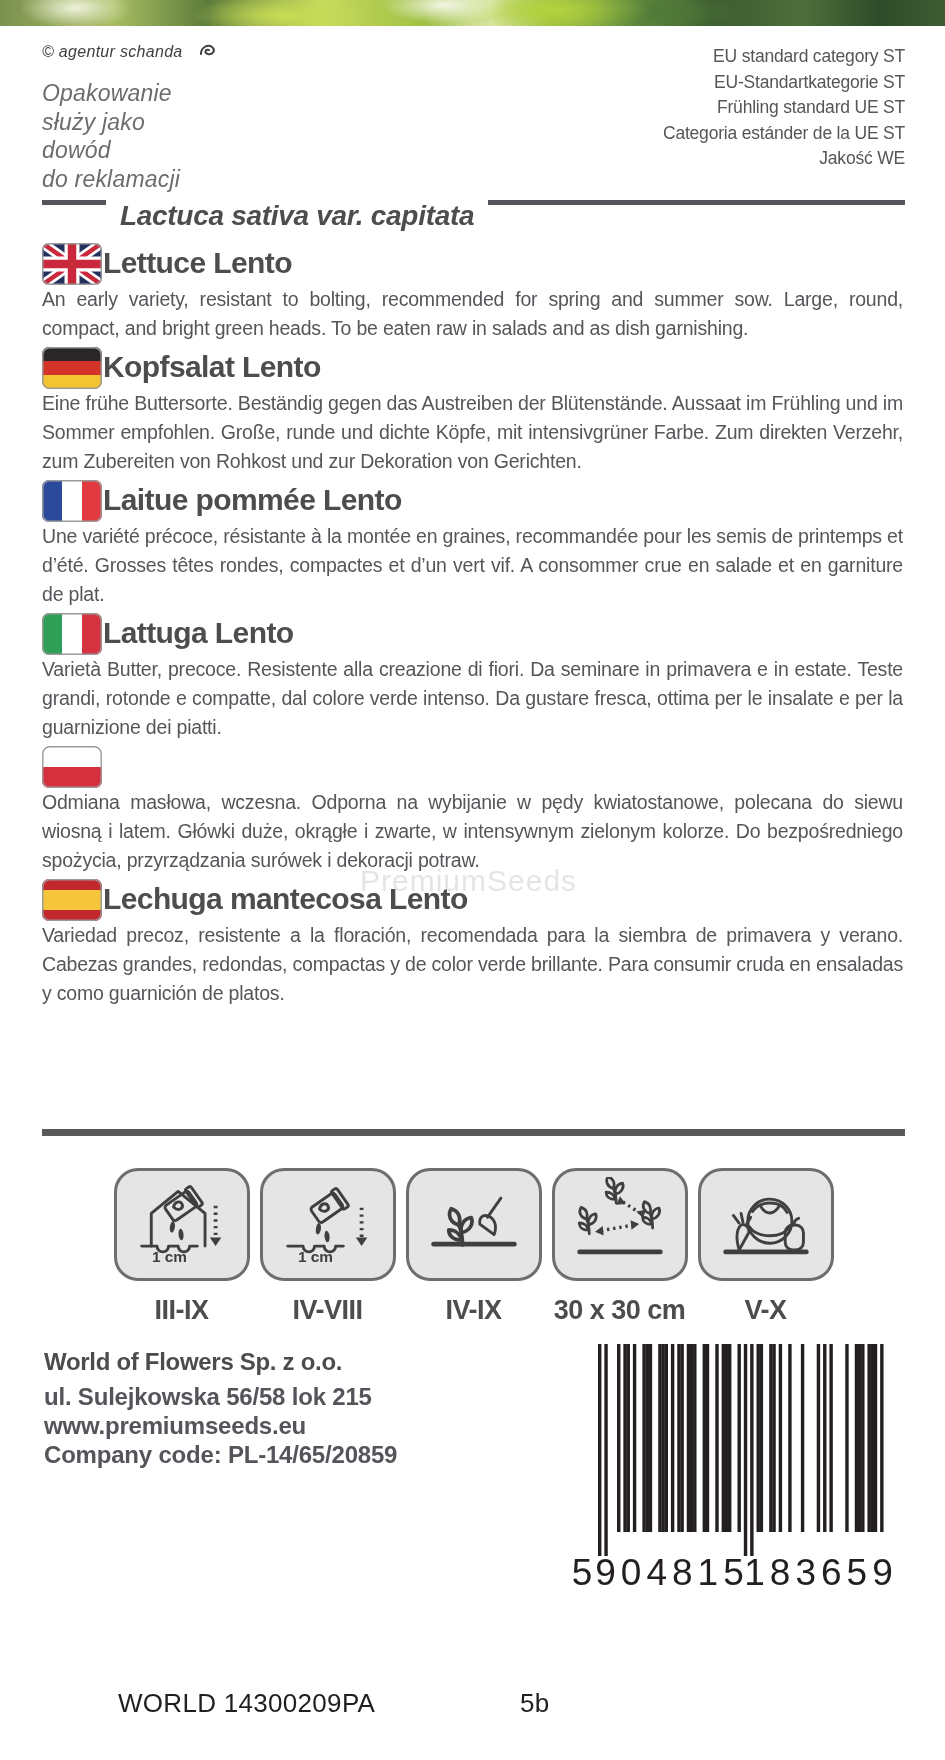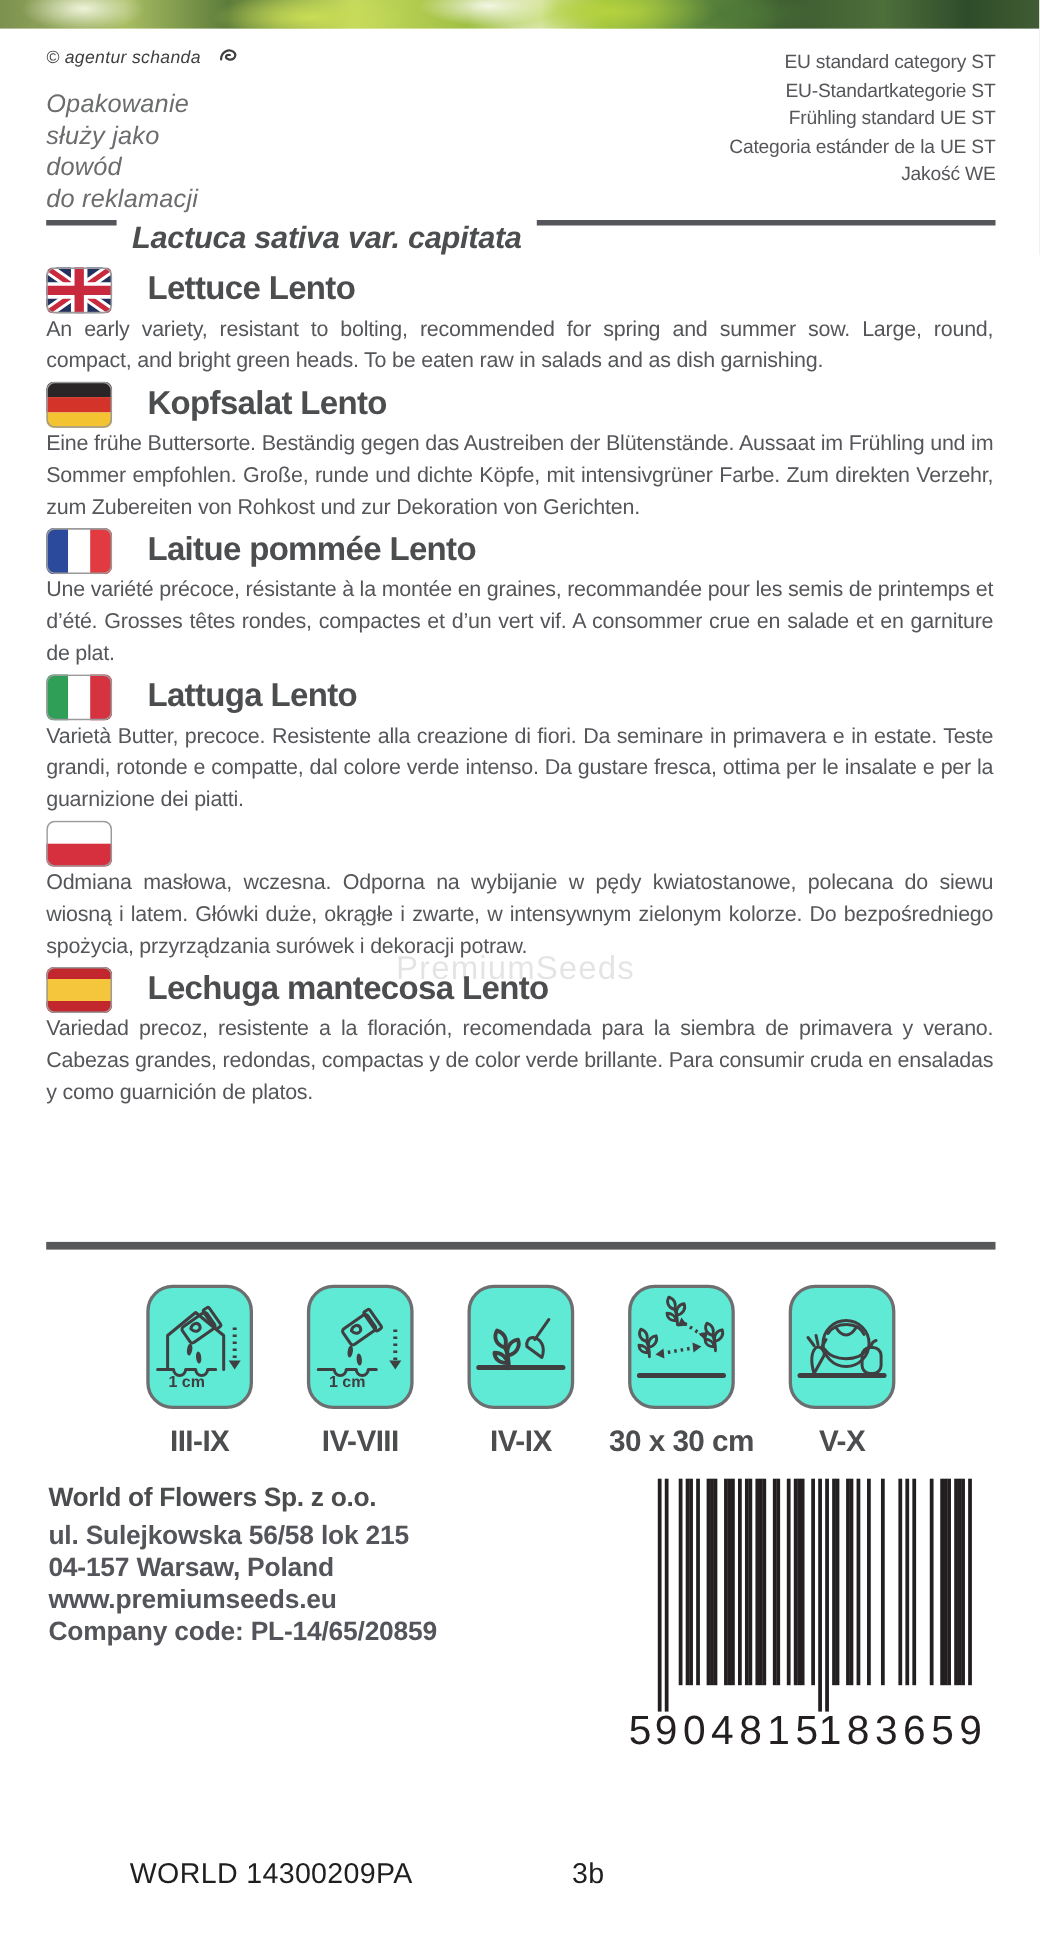--- a/index.html
+++ b/index.html
@@ -24,30 +24,30 @@
   .copyright-row { display:flex; align-items:center; gap:16px; font-size:16px; font-style:italic; color:#3f3f41; letter-spacing:.3px; }
   .packaging-note { margin-top:17px; font-style:italic; font-size:23px; line-height:28.5px; color:#6b6c6e; letter-spacing:.2px; }
   .header-right { position:absolute; top:44px; right:40px; text-align:right; font-size:17.5px; line-height:25.5px; color:#55565a; letter-spacing:-.2px; }
   .title-row { position:absolute; top:200px; left:42px; right:40px; display:flex; gap:14px; }
   .title-row .rule { height:5px; background:#55565b; }
   .title-row .rule.left { width:64px; }
   .title-row .rule.right { flex:1; }
   .title-row h1 { font-size:28px; font-weight:bold; font-style:italic; color:#4c4d4f; letter-spacing:-.3px; white-space:nowrap; }
   .sections { position:absolute; top:243px; left:42px; width:861px; }
   .section { margin-bottom:4px; }
-  .section-head { display:flex; align-items:center; gap:32px; height:40px; margin-bottom:2px;text-align:center; }
+  .section-head { display:flex; align-items:center; gap:1px; height:40px; margin-bottom:2px;text-align:center; }
   .flag { width:60px; height:42px; display:inline-block; flex:0 0 auto; margin-top:2px; }
   .flag svg { display:block; }
   .section-head h2 { font-size:30px; font-weight:bold; color:#4c4d4f; letter-spacing:-.6px; white-space:nowrap; }
   .section p { font-size:19.5px; line-height:29px; text-align:justify; color:#55565a; letter-spacing:-.2px; }
   .watermark { position:absolute; top:864px; left:360px; font-size:30px; color:#000; opacity:.10; letter-spacing:1px; }
   .divider { position:absolute; top:1129px; left:42px; right:40px; height:7px; background:#58595b; }
   .icons-row { position:absolute; top:1168px; left:125px; display:flex; gap:33px; }
   .icon-cell { display:flex; flex-direction:column; align-items:center; width:113px; }
-  .icon-box { width:97px; height:113px; border:3.5px solid #6d6e70; border-radius:24px; background:#5eead4; display:flex; align-items:center; justify-content:center;text-align:center; }
+  .icon-box { width:136px; height:113px; border:3.5px solid #6d6e70; border-radius:24px; background:#e5e5e5; display:flex; align-items:center; justify-content:center;text-align:center; }
   .icon-box svg { display:block; }
   .icon-label { margin-top:14px; font-size:27px; font-weight:bold; color:#4c4d4f; white-space:nowrap; letter-spacing:-.5px; }
   .company { position:absolute; top:1348px; left:44px; }
   .company .name { font-size:24px; font-weight:bold; color:#4b4c4e; letter-spacing:-.3px; margin-bottom:6px; }
   .company .line { font-size:24px; font-weight:bold; color:#54555a; line-height:29px; letter-spacing:-.2px; }
   .barcode { position:absolute; top:1344px; left:570px; }
   .footer { position:absolute; top:1688px; left:0; width:945px; font-size:26px; color:#1f1f1f; letter-spacing:.3px; }
   .footer .batch { position:absolute; left:118px; top:0; }
   .footer .variant { position:absolute; left:520px; top:0; }
 </style>
@@ -329,21 +329,20 @@
     </svg>
         </div>
     <div class="icon-label">V-X</div>
       </div>
     </div>
 
   <div class="company">
     <div class="name">World of Flowers Sp. z o.o.</div>
     <div id="company-lines">
         <div class="line">ul. Sulejkowska 56/58 lok 215</div>
-        <div class="line">04-157 Warsaw, Poland</div>
         <div class="line">www.premiumseeds.eu</div>
         <div class="line">Company code: PL-14/65/20859</div>
       </div>
   </div>
 
   <div class="barcode" id="barcode"><svg width="330" height="248" viewBox="0 0 330 248">
     <rect x="28.00" y="0" width="3.42" height="212" fill="#231f20"></rect>
         <rect x="34.34" y="0" width="3.42" height="212" fill="#231f20"></rect>
         <rect x="47.02" y="0" width="3.42" height="188" fill="#231f20"></rect>
         <rect x="53.36" y="0" width="3.42" height="188" fill="#231f20"></rect>
@@ -388,16 +387,16 @@
         <rect x="300.62" y="0" width="3.42" height="188" fill="#231f20"></rect>
         <rect x="303.79" y="0" width="3.42" height="188" fill="#231f20"></rect>
         <rect x="310.13" y="0" width="3.42" height="188" fill="#231f20"></rect>
     <text x="12" y="241" text-anchor="middle" font-family="Liberation Sans, sans-serif" font-size="37" fill="#231f20">5</text>
     <text x="102" y="241" text-anchor="middle" letter-spacing="5" font-family="Liberation Sans, sans-serif" font-size="37" fill="#231f20">904815</text>
     <text x="251" y="241" text-anchor="middle" letter-spacing="5" font-family="Liberation Sans, sans-serif" font-size="37" fill="#231f20">183659</text>
   </svg></div>
 
   <div class="footer">
     <span class="batch">WORLD 14300209PA</span>
-    <span class="variant">3b</span>
+    <span class="variant">5b</span>
   </div>
 
 </div>
 
 </body></html>

